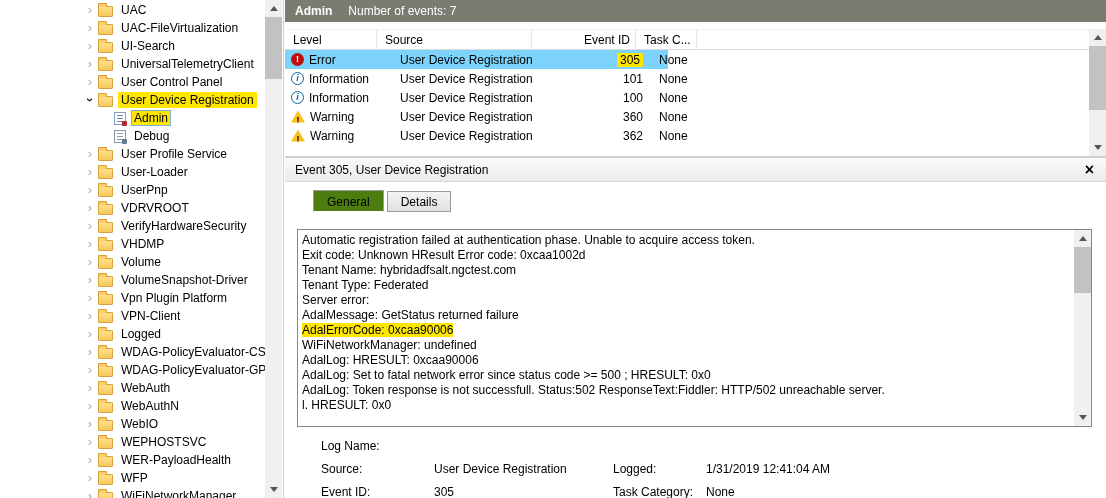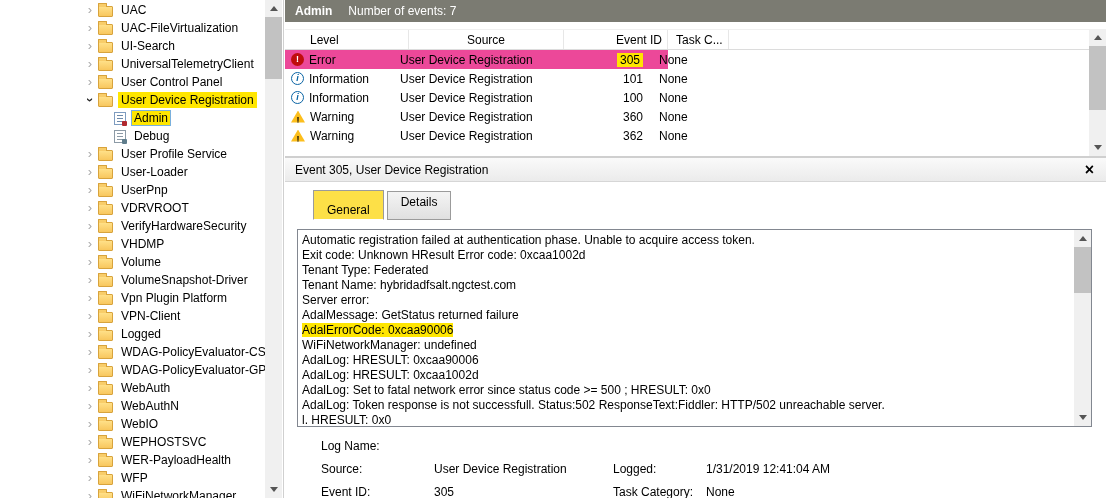--- a/index.html
+++ b/index.html
@@ -43,40 +43,40 @@
   #right-panel { position:absolute; left:285px; top:0; right:0; height:498px; background:#fff; }
   #list-header { height:22px; background:#7b7b72; color:#fff; display:flex; align-items:center; padding-left:10px; gap:16px; }
   #list-header .title { font-weight:bold; }
 
   #event-table { position:absolute; left:0; top:29px; right:17px; }
   .t-header { display:flex; height:21px; border-bottom:1px solid #dcdcdc; border-top:1px solid #f0f0f0; }
   .t-header .t-cell { border-right:1px solid #e7e7e7; line-height:20px; }
   .t-cell { padding:0 8px; overflow:hidden; white-space:nowrap; flex:0 0 auto; }
   .t-cell.right { text-align:right;margin-left:44px; }
   .t-row { display:flex; height:19px; align-items:center; width:383px; }
-  .t-row.selected { background:#ec4899; }
+  .t-row.selected { background:#7dd3fc; }
   .c-level { display:flex; align-items:center; gap:5px; padding-left:6px; }
   .lvl-ico { position:relative; flex:0 0 auto; }
   .ico-error { width:13px; height:13px; border-radius:50%; background:#c00d0d; color:#fff; font-weight:bold; font-size:9px; text-align:center; line-height:13px; }
   .ico-error::after { content:"!"; }
   .ico-info { width:13px; height:13px; border-radius:50%; background:#fff; border:1px solid #0a64a4; color:#0a64a4; font-weight:bold; font-style:italic; font-size:9px; text-align:center; line-height:11px; }
   .ico-info::after { content:"i"; }
   .ico-warn { width:14px; height:12px; background:#fcbe1c; clip-path:polygon(50% 0,100% 100%,0 100%); position:relative; }
   .ico-warn::after { content:"!"; position:absolute; left:0; right:0; bottom:-2px; text-align:center; font-size:9px; font-weight:bold; color:#000; }
   .id-hl { background:#ffe600; padding:1px 3px; }
 
   #splitter { position:absolute; left:0; right:0; top:156px; height:2px; background:#cfcfcf; }
 
   
   #detail { position:absolute; left:0; right:0; top:158px; bottom:0; background:#fff; }
   #detail-title { height:24px; background:linear-gradient(#fafafa,#ebebeb); border-bottom:1px solid #d6d6d6; display:flex; align-items:center; padding:0 12px 0 10px; }
   #detail-title .close { margin-left:auto; font-size:16px; font-weight:bold; line-height:16px; color:#000; }
   #tabs { position:absolute; left:28px; top:33px; display:flex; }
   .tab { padding:3px 13px 2px 13px; border:1px solid #9b9b9b; background:linear-gradient(#f4f4f4,#e0e0e0); margin-right:3px; position:relative; }
-  .tab.active { background:#fde047; border-bottom-color:#fff; z-index:2; padding-top:12px; margin-top:-1px; }
+  .tab.active { background:#4d7c0f; border-bottom-color:#fff; z-index:2; padding-top:4px; margin-top:-1px; }
   #event-textbox { position:absolute; left:12px; right:14px; top:71px; height:198px; border:1px solid #828790; background:#fff; }
   #event-text { position:absolute; left:4px; top:3px; right:21px; bottom:1px; overflow:hidden; }
   .text-line { white-space:nowrap; line-height:15px; height:15px; }
   #fields { position:absolute; left:36px; right:20px; top:281px; }
   .f-row { display:grid; grid-template-columns:100px 166px 80px auto; margin-bottom:9px;gap:13px; }
   .f-span { grid-column:2 / 5; }
   .f-label, .f-value { white-space:nowrap; }
 </style>
 </head>
 <body>
@@ -239,22 +239,22 @@
 
   <div id="right-panel">
 
     <div id="list-header">
       <span class="title">Admin</span>
       <span>Number of events: 7</span>
     </div>
 
     <div id="event-table">
       <div class="t-header" id="table-header">
-          <span class="t-cell" style="width: 107px; margin-left: 17px;">Level</span>
-          <span class="t-cell" style="width: 155px; text-align: center;">Source</span>
+          <span class="t-cell" style="width: 92px;">Level</span>
+          <span class="t-cell" style="width: 155px;">Source</span>
           <span class="t-cell right" style="width: 60px;">Event ID</span>
           <span class="t-cell" style="width: 61px;">Task C...</span>
         </div>
       <div id="event-rows">
           <div class="t-row selected">
             <span class="t-cell c-level" style="width:107px">
               <span class="lvl-ico ico-error"></span>
               <span>Error</span>
             </span>
             <span class="t-cell" style="width:155px">User Device Registration</span>
@@ -320,28 +320,27 @@
 
       <div id="tabs">
           <span class="tab active">General</span>
           <span class="tab">Details</span>
         </div>
 
       <div id="event-textbox">
         <div id="event-text">
             <div class="text-line"><span>Automatic registration failed at authentication phase. Unable to acquire access token.</span></div>
             <div class="text-line"><span>Exit code: Unknown HResult Error code: 0xcaa1002d</span></div>
+            <div class="text-line"><span>Tenant Name: hybridadfsalt.ngctest.com</span></div>
             <div class="text-line"><span>Tenant Type: Federated</span></div>
-            <div class="text-line"><span>Tenant Name: hybridadfsalt.ngctest.com</span></div>
             <div class="text-line"><span>Server error:</span></div>
             <div class="text-line"><span>AdalMessage: GetStatus returned failure</span></div>
             <div class="text-line"><span class="hl">AdalErrorCode: 0xcaa90006</span></div>
             <div class="text-line"><span>WiFiNetworkManager: undefined</span></div>
             <div class="text-line"><span>AdalLog:  HRESULT: 0xcaa90006</span></div>
-            <div class="text-line"><span>AdalLog:  HRESULT: 0xcaa1002d</span></div>
             <div class="text-line"><span>AdalLog: Set to fatal network error since status code &gt;= 500 ; HRESULT: 0x0</span></div>
             <div class="text-line"><span>AdalLog: Token response is not successfull. Status:502 ResponseText:Fiddler: HTTP/502 unreachable server.</span></div>
             <div class="text-line"><span>l. HRESULT: 0x0</span></div>
           </div>
         <div class="scrollbar" id="text-sb">
           <div class="sb-arrow" style="top:0">
               <span class="tri-up"></span>
             </div>
           <div class="sb-thumb" style="top:17px;height:46px"></div>
           <div class="sb-arrow" style="bottom:0">

